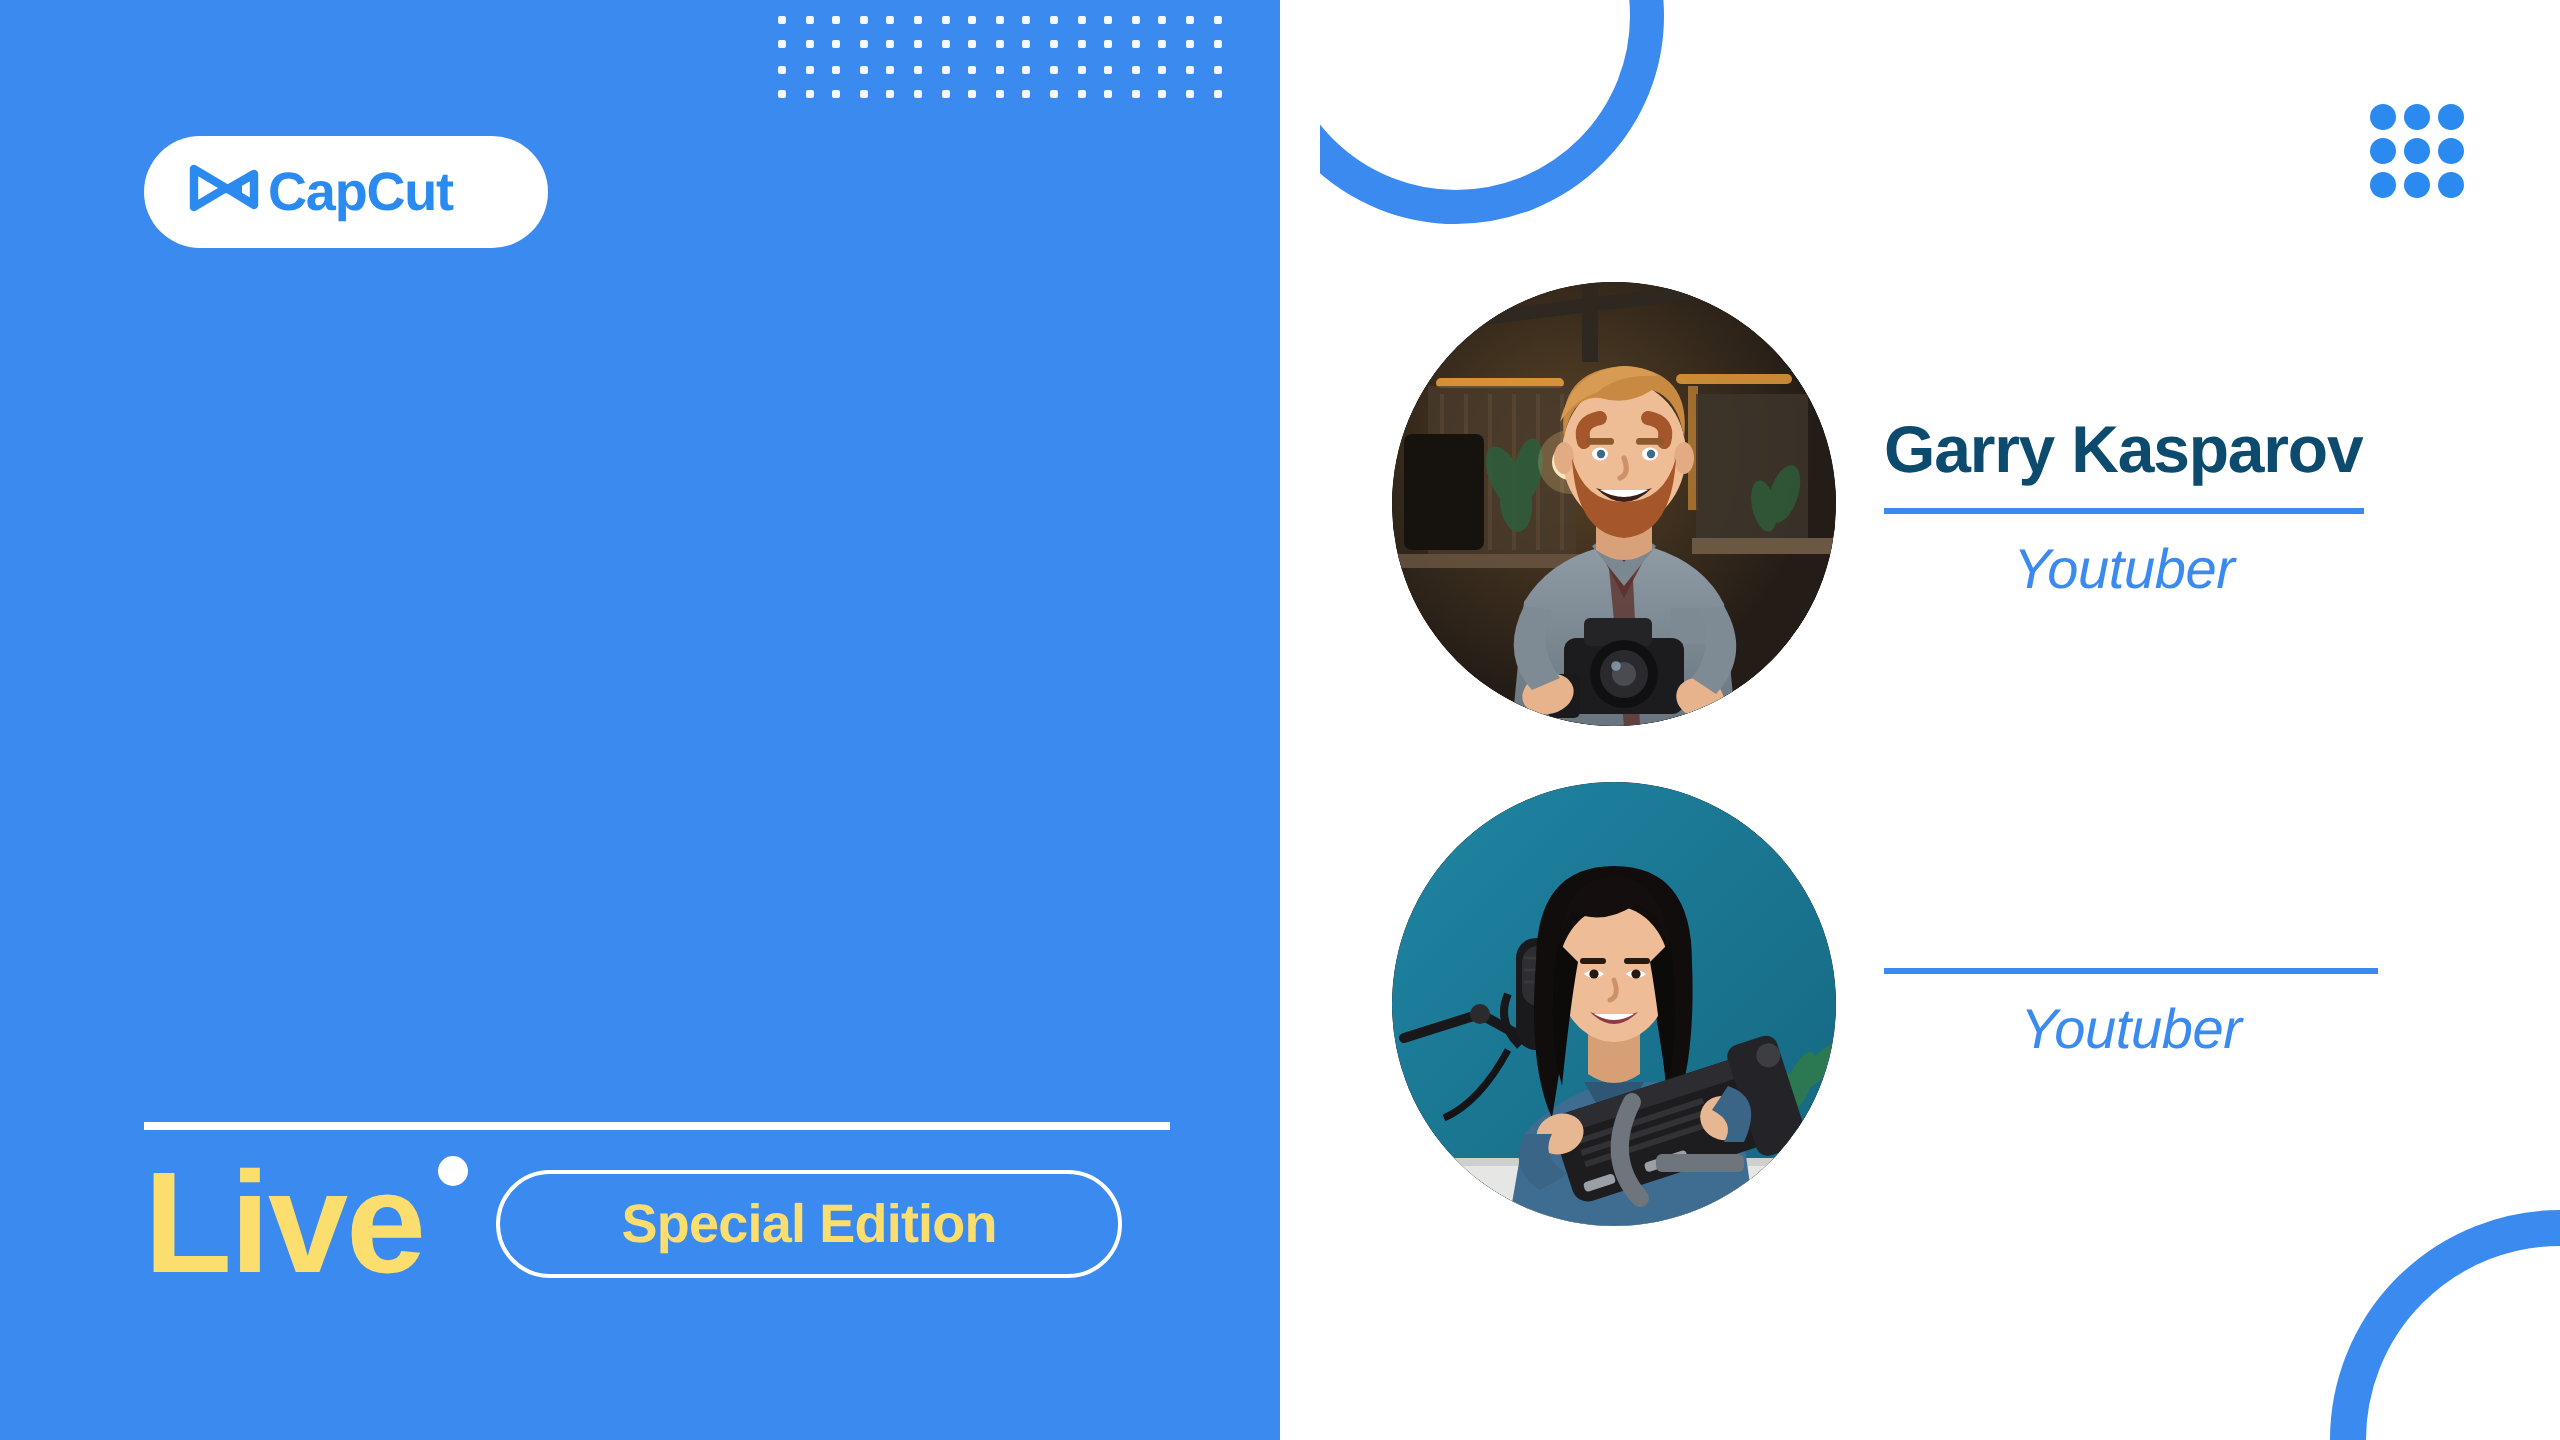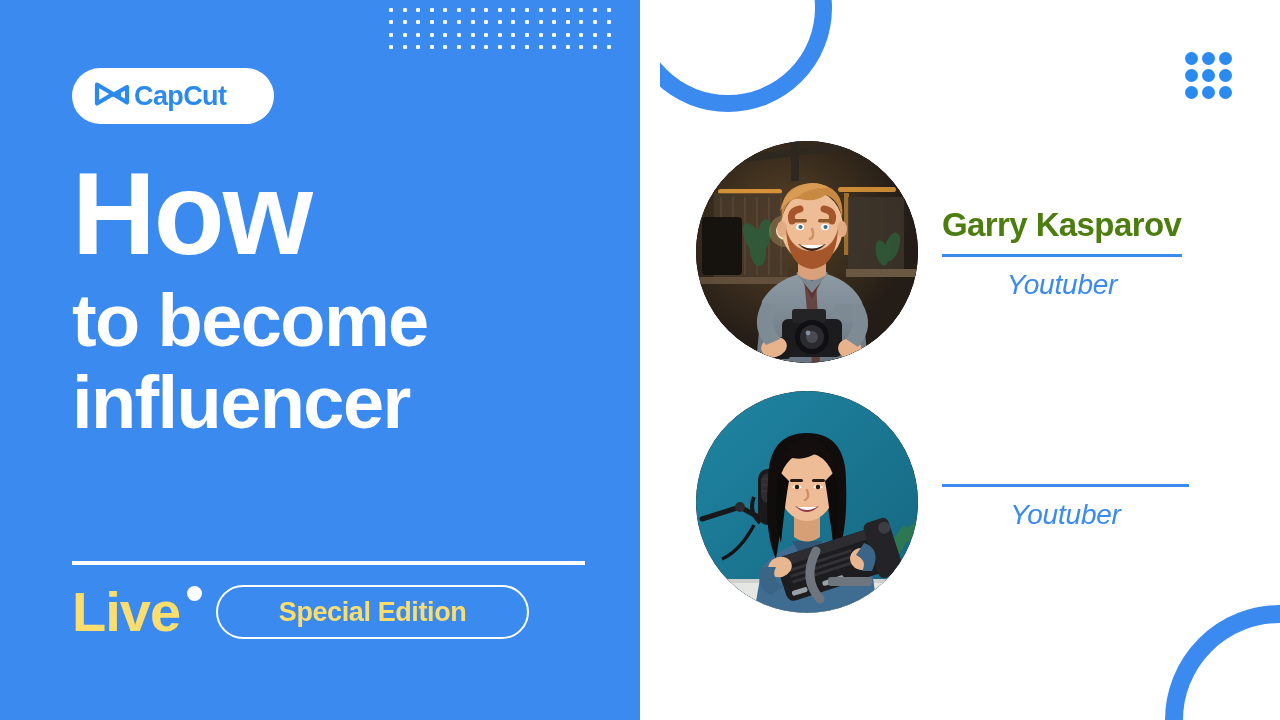--- a/index.html
+++ b/index.html
@@ -85,21 +85,21 @@
 
   
   .live-row {
     position:absolute; left:72px; top:580px;
     height:64px;
     display:flex; align-items:center;
     z-index:6;
   }
   .live-wrap { position:relative; display:inline-block; }
   .live-text {
-    font-size:56px; font-weight:700; color:#FCDE6E;
+    font-size:72px; font-weight:700; color:#FCDE6E;
     letter-spacing:-1px; line-height:1;
     display:block;
   }
   .live-dot {
     position:absolute; right:-22px; top:2px;
     width:15px; height:15px;
     background:#ffffff; border-radius:50%;
   }
   .edition-pill {
     margin-left:36px;
@@ -170,21 +170,21 @@
   }
   .avatar svg { display:block; width:222px; height:222px; }
 
   .speaker-info {
     margin-left:24px;
     display:flex; flex-direction:column;
     align-items:flex-start;
   }
   .sp-name {
     font-size:33px; font-weight:700;
-    color:#4d7c0f; letter-spacing:-0.6px;
+    color:#0c4a6e; letter-spacing:-0.6px;
     line-height:1.2; white-space:nowrap;
   }
   .sp-rule {
     height:3px; background:#3B8AEF;
     margin-top:9px;
   }
   .sp-rule-1 { width:240px; }
   .sp-rule-2 { width:247px; }
   .sp-role {
     margin-top:14px;
@@ -292,25 +292,20 @@
     <span>
       <svg class="logo-mark" viewBox="0 0 40 30" xmlns="http://www.w3.org/2000/svg">
         <path d="M3 3.5 L19 13 L3 22.5 Z" fill="none" stroke="#2B8AF0" stroke-width="4.2" stroke-linejoin="round"></path>
         <path d="M33 6 L20 13.5 L33 21.5 Z" fill="none" stroke="#2B8AF0" stroke-width="4.2" stroke-linejoin="round"></path>
         <rect x="15" y="11.2" width="12" height="4.4" fill="#2B8AF0"></rect>
       </svg>
     </span>
     <span class="logo-word">CapCut</span>
   </div>
 
-  <div class="headline">
-    <span class="hl-1">How</span>
-    <span class="hl-2">to become</span>
-    <span class="hl-3">influencer</span>
-  </div>
 
   <div class="divider"></div>
 
   <div class="live-row">
     <span class="live-wrap">
       <span class="live-text">Live</span>
       <span class="live-dot"></span>
     </span>
     <span class="edition-pill">
       <span class="edition-text">Special Edition</span>

